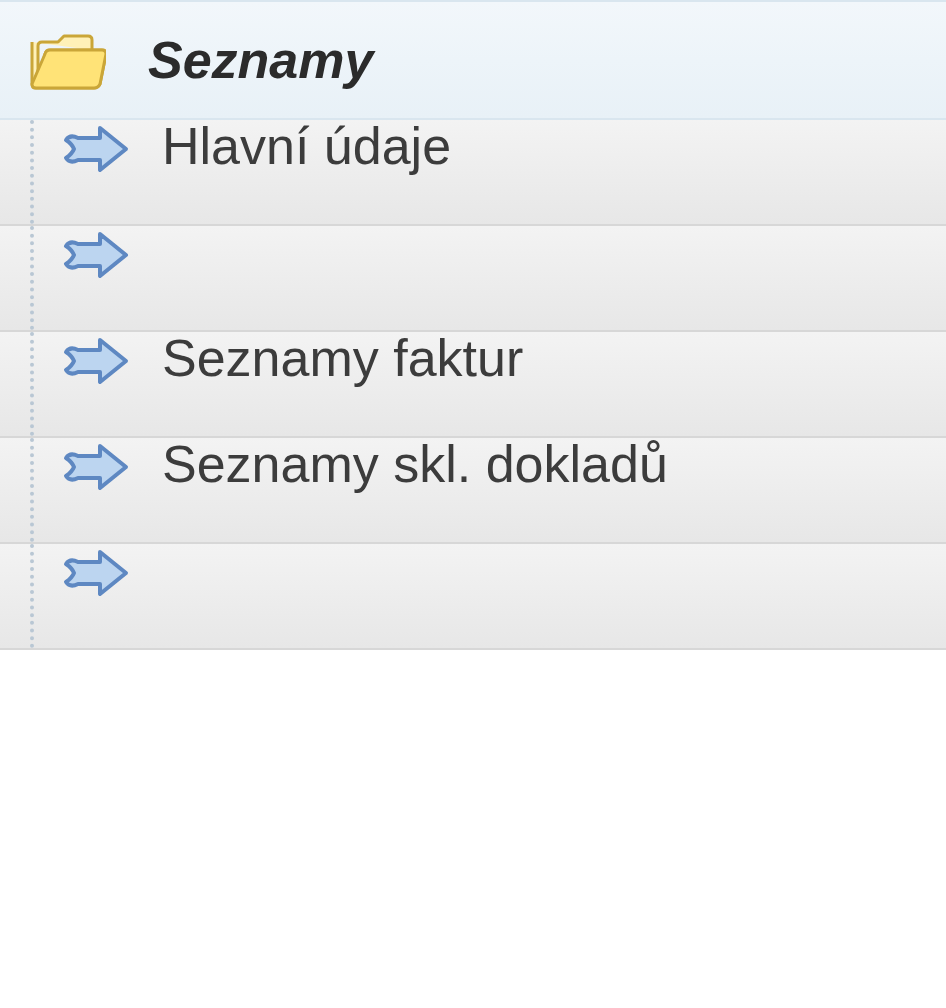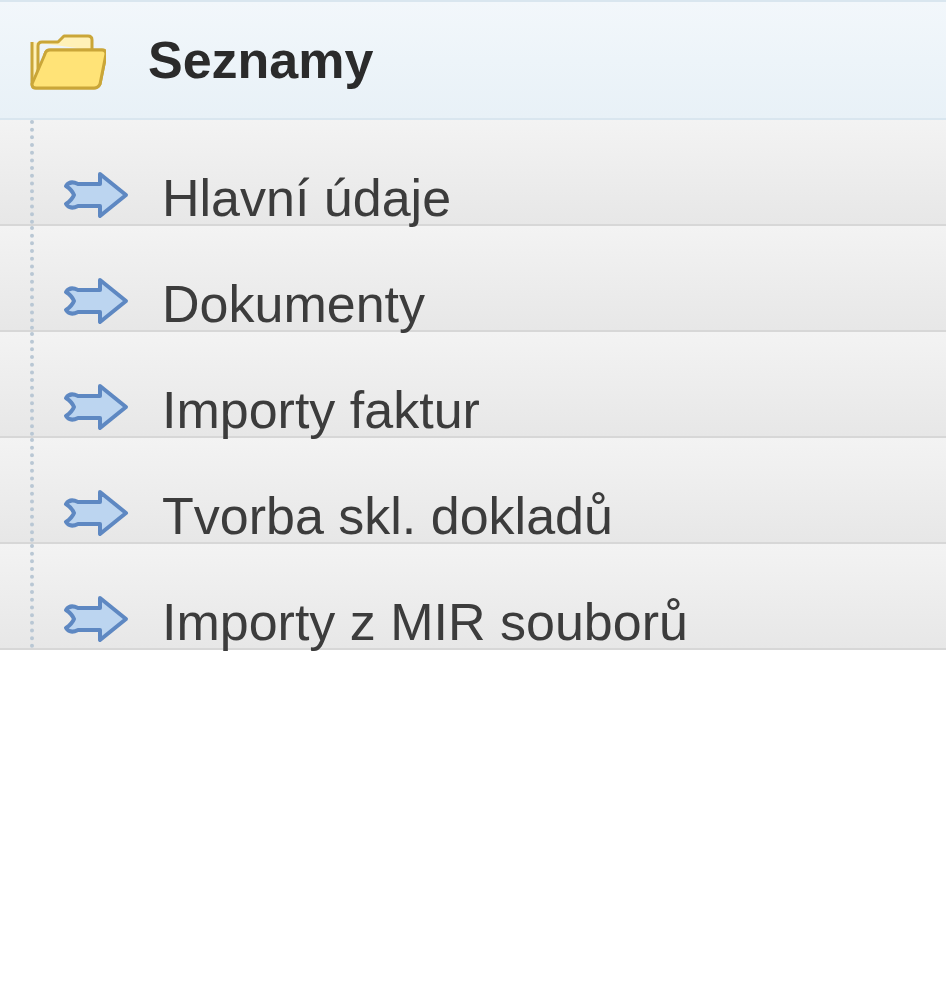--- a/index.html
+++ b/index.html
@@ -34,26 +34,27 @@
   .group-header .folder-icon {
     flex: 0 0 90px;
     display: flex;
     align-items: center;
     justify-content: flex-start;
   }
   .group-header .title {
     font-weight: 700;
     color: #2b2b2b;
     padding-left: 30px;
+    font-style: italic;
   }
 
   
   .sub-item {
     display: flex;
-    align-items: flex-end;
+    align-items: flex-start;
     height: 106px;
     background: linear-gradient(to bottom, #f3f3f3 0%, #e7e7e7 100%);
     border-bottom: 2px solid #d7d7d7;
     box-sizing: border-box;
     cursor: pointer;
   }
 
   
   .gutter {
     flex: 0 0 60px;
@@ -120,47 +121,45 @@
 
 
 
   <div class="sub-item">
     <span class="gutter"></span>
     <span class="arrow-cell">
       <svg class="arrow" viewBox="0 0 72 58">
         <path d="M6 20 Q10 14 18 18 L40 18 L40 8 L66 29 L40 50 L40 40 L18 40 Q10 44 6 38 Q12 34 14 29 Q12 24 6 20 Z" fill="#bcd5f0" stroke="#5e88c2" stroke-width="4" stroke-linejoin="round"></path>
       </svg>
     </span>
-    <span class="label">Dokumenty</span>
   </div>
 
 
   <div class="sub-item">
     <span class="gutter"></span>
     <span class="arrow-cell">
       <svg class="arrow" viewBox="0 0 72 58">
         <path d="M6 20 Q10 14 18 18 L40 18 L40 8 L66 29 L40 50 L40 40 L18 40 Q10 44 6 38 Q12 34 14 29 Q12 24 6 20 Z" fill="#bcd5f0" stroke="#5e88c2" stroke-width="4" stroke-linejoin="round"></path>
       </svg>
     </span>
-    <span class="label">Importy faktur</span>
+    <span class="label">Seznamy faktur</span>
   </div>
 
   <div class="sub-item">
     <span class="gutter"></span>
     <span class="arrow-cell">
       <svg class="arrow" viewBox="0 0 72 58">
         <path d="M6 20 Q10 14 18 18 L40 18 L40 8 L66 29 L40 50 L40 40 L18 40 Q10 44 6 38 Q12 34 14 29 Q12 24 6 20 Z" fill="#bcd5f0" stroke="#5e88c2" stroke-width="4" stroke-linejoin="round"></path>
       </svg>
     </span>
-    <span class="label">Tvorba skl. dokladů</span>
+    <span class="label">Seznamy skl. dokladů</span>
   </div>
 
   <div class="sub-item">
     <span class="gutter"></span>
     <span class="arrow-cell">
       <svg class="arrow" viewBox="0 0 72 58">
         <path d="M6 20 Q10 14 18 18 L40 18 L40 8 L66 29 L40 50 L40 40 L18 40 Q10 44 6 38 Q12 34 14 29 Q12 24 6 20 Z" fill="#bcd5f0" stroke="#5e88c2" stroke-width="4" stroke-linejoin="round"></path>
       </svg>
     </span>
-    <span class="label">Importy z MIR souborů</span>
   </div>
 
 </div>
 
 </body></html>

